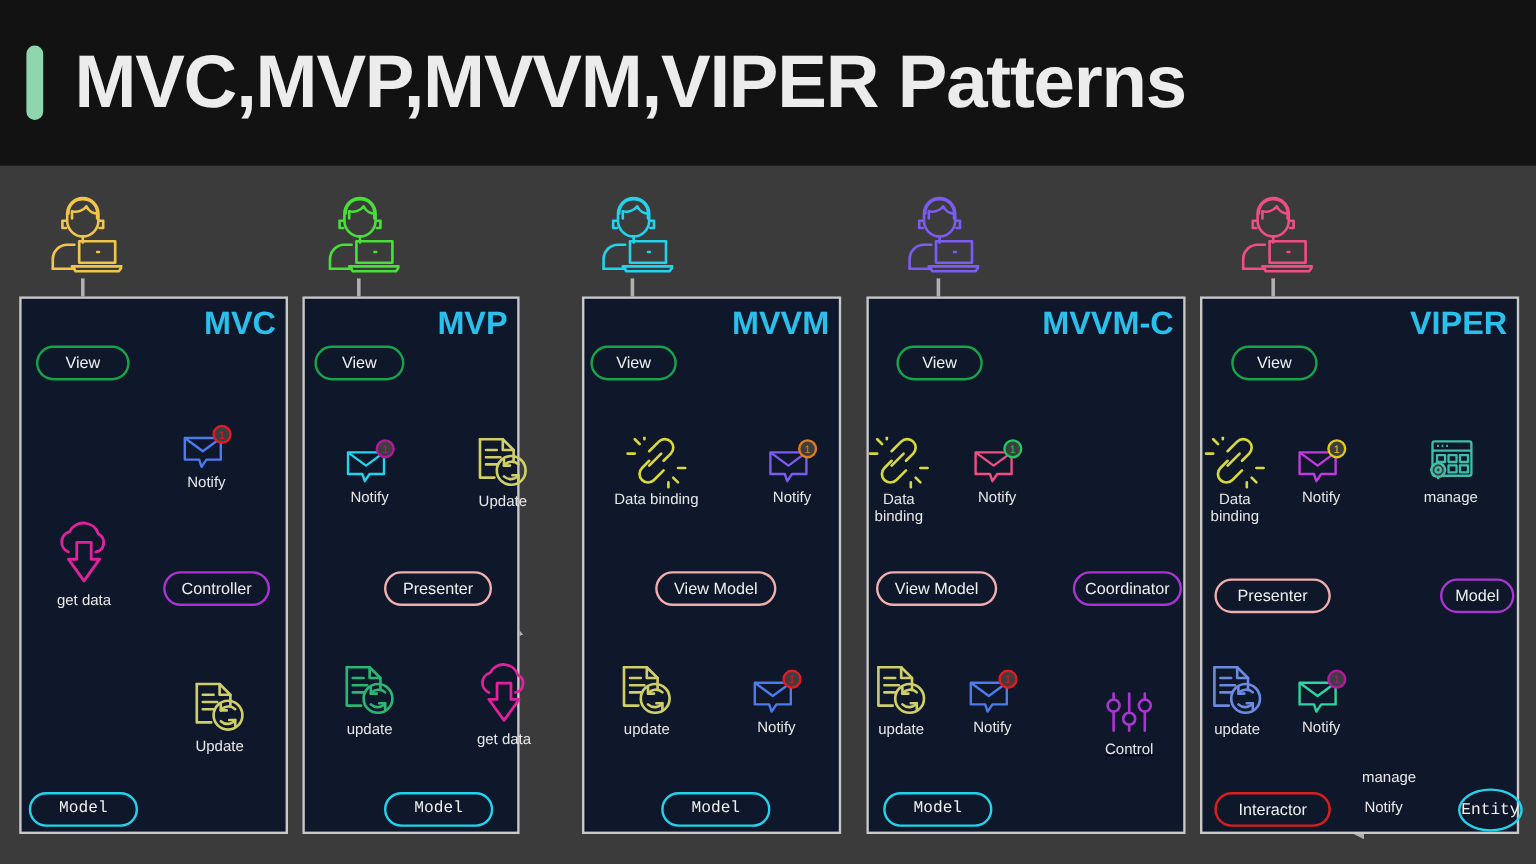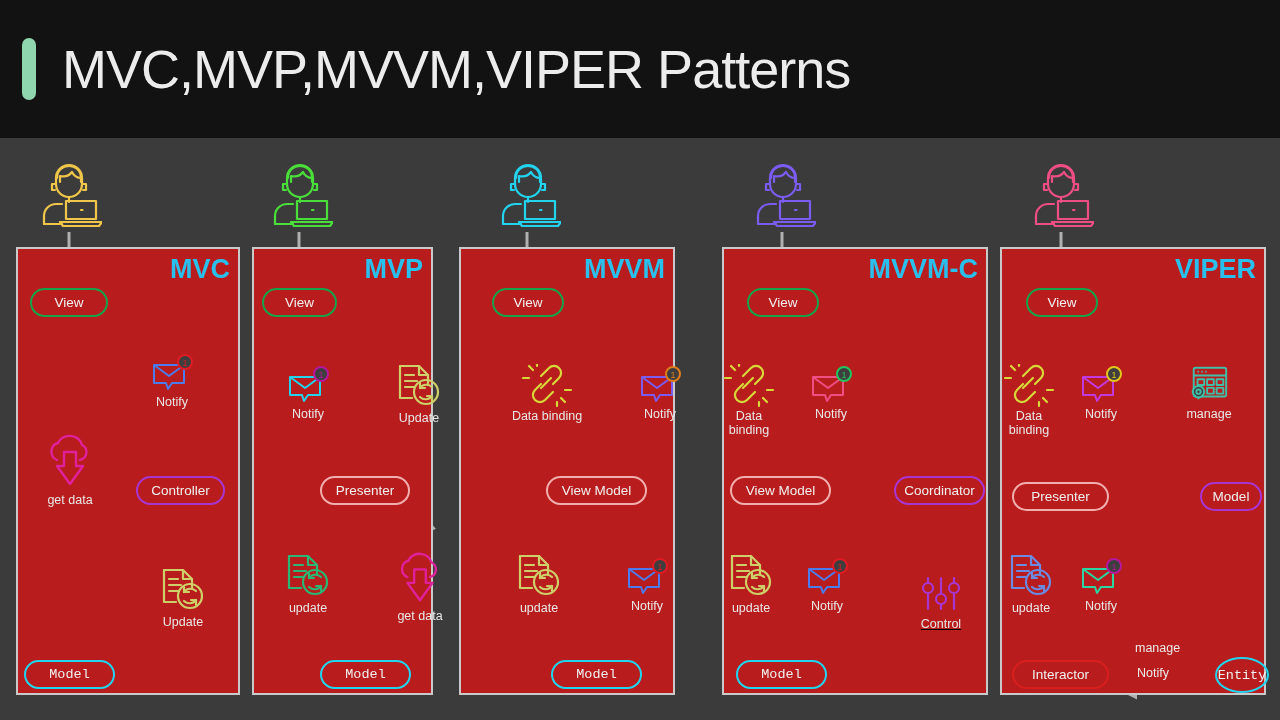--- a/index.html
+++ b/index.html
@@ -15,28 +15,28 @@
   .header{
     position:absolute;left:0;top:0;width:1280px;height:138px;
     background:#121212;
     display:flex;align-items:center;
   }
   .accent-bar{
     width:14px;height:62px;border-radius:7px;background:#8fd6ae;
     margin-left:22px;flex:0 0 auto;
   }
   .header-title{
-    margin-left:26px;color:#ececec;font-size:54px;line-height:62px;
-    font-weight:400;letter-spacing:-1px;white-space:nowrap;
+    margin-left:26px;color:#ececec;font-size:62px;line-height:62px;
+    font-weight:700;letter-spacing:-1px;white-space:nowrap;
   }
 
   
   .panel{
     position:absolute;top:247px;height:448px;
-    background:#b91c1c;border:2px solid #c9c9c9;
+    background:#0f172a;border:2px solid #c9c9c9;
     box-sizing:border-box;
   }
   .panel-title{
     position:absolute;right:8px;top:5px;
     color:#29c0ee;font-size:27px;font-weight:bold;white-space:nowrap;
   }
 
   
   .node{
     position:absolute;box-sizing:border-box;
@@ -256,21 +256,21 @@
   </div>
   <div class="iconblk" style="left:389px;top:550px;width:62px;">
     <svg width="56" height="58" viewBox="0 0 56 60" fill="none" stroke="#e0219e" stroke-width="2.4" stroke-linejoin="round" stroke-linecap="round">
       <path d="M15 28a9 9 0 0 1 1-17 13 13 0 0 1 24 2 8 8 0 0 1-2 15"></path>
       <path d="M22 20h12v14h7L28 52 15 34h7z"></path>
     </svg>
     <div class="cap">get data</div>
   </div>
   <div class="node cyan" style="left:320px;top:660px;width:91px;height:29px;">Model</div>
 
-  <div class="panel" style="left:459px;width:216px;">
+  <div class="panel" style="left:485px;width:216px;">
     <div class="panel-title">MVVM</div>
   </div>
   <div class="person" style="left:495px;top:160px;">
     <svg width="66" height="70" viewBox="0 0 66 70" fill="none" stroke="#22d3ee" stroke-width="2.2" stroke-linecap="round" stroke-linejoin="round">
       <path d="M20 18a13 13 0 0 1 26 0v6a13 13 0 0 1-26 0z"></path>
       <path d="M21 18c0-8 6-12 12-12s12 4 12 12"></path>
       <path d="M24 22v-6c4 1 9 0 12-4 2 4 6 6 9 6v4"></path>
       <path d="M19 24h-3v6h3"></path>
         <path d="M47 24h3v6h-3"></path>
       <path d="M33 37v5"></path>

